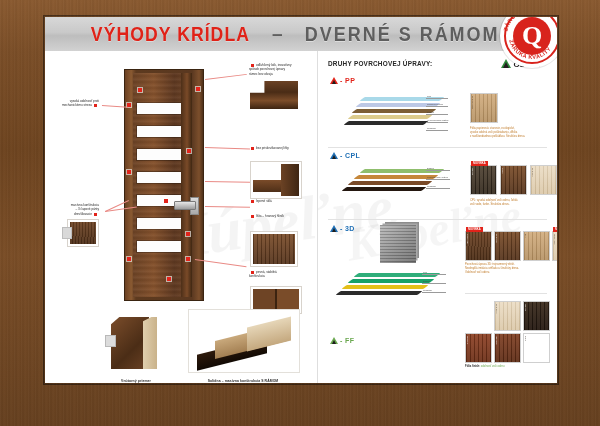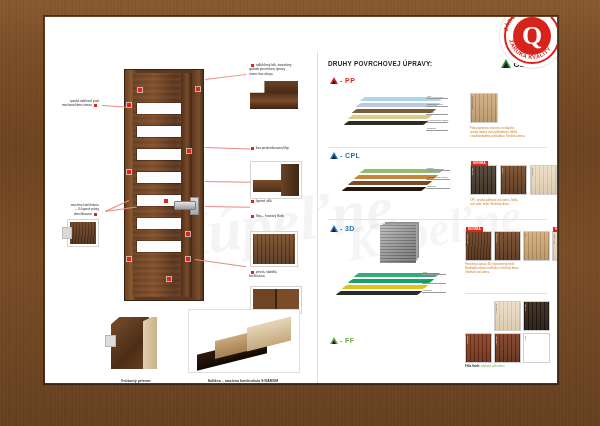--- a/index.html
+++ b/index.html
@@ -236,20 +236,27 @@
 </style>
 </head>
 <body>
 
 <div class="poster">
   <div class="frame-grain"></div>
   <div class="frame-inner-shadow"></div>
 
   <div class="board">
 
+    <div class="header">
+      <div class="title-wrap">
+        <span class="t-red">VÝHODY KRÍDLA</span>
+        <span class="t-dash">–</span>
+        <span class="t-grey">DVERNÉ S RÁMOM</span>
+      </div>
+    </div>
 
     <div class="wm">Kúpeľne</div>
     <div class="wm2">Kúpeľne</div>
 
     <div class="left-col">
 
       <div class="door-photo">
         <div class="door-frame"></div>
         <div class="door-leaf">
           <div class="glass-strip" style="top:30px"></div>

